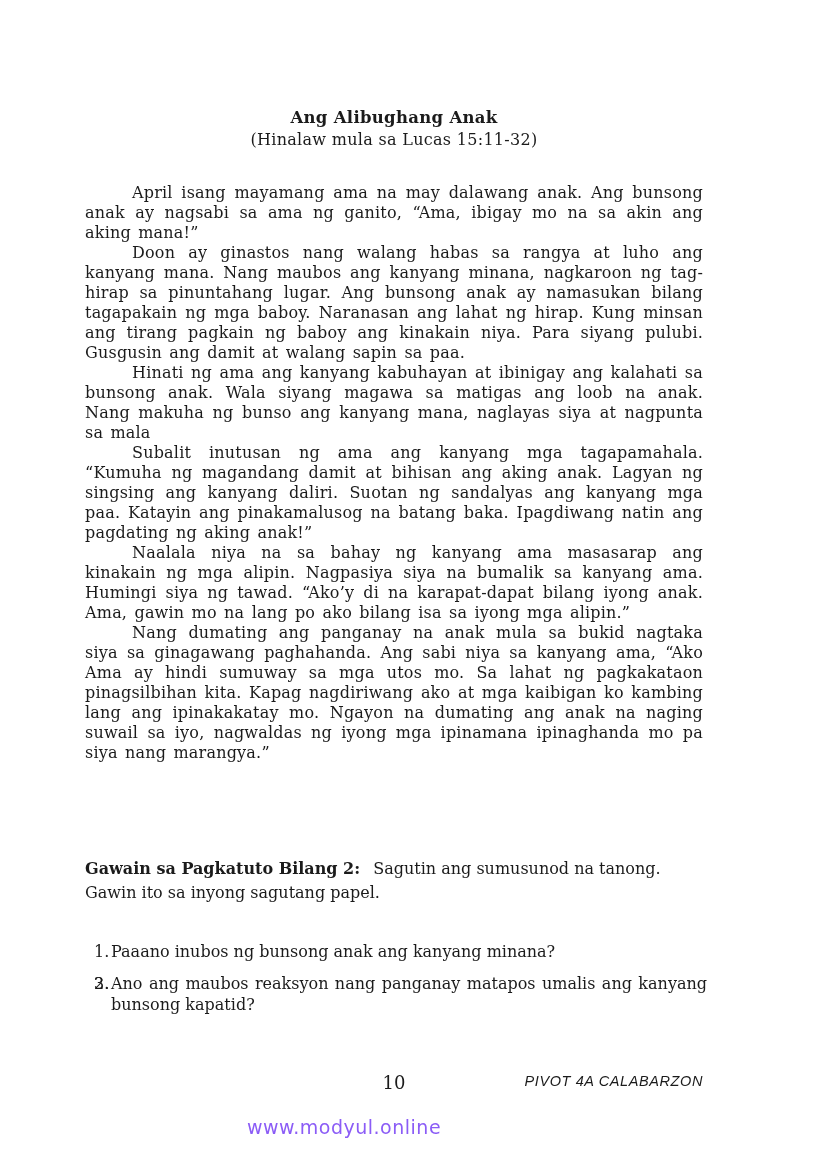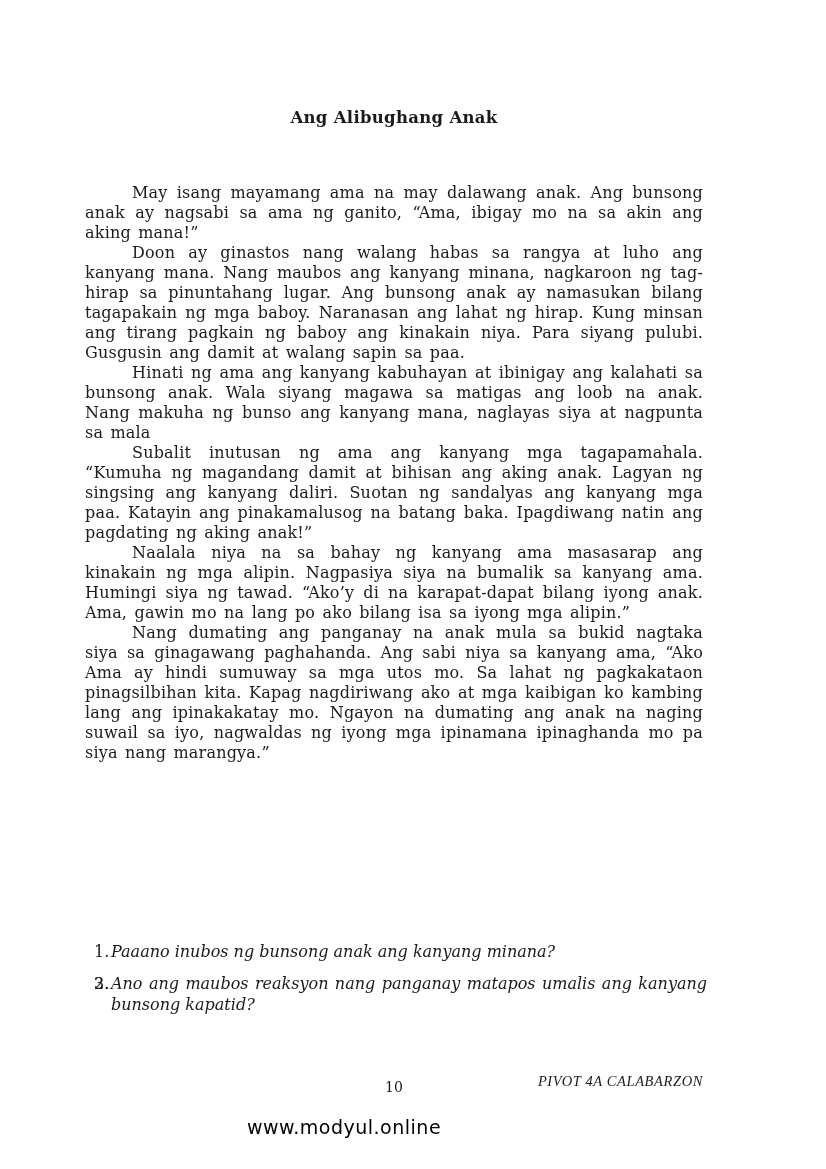--- a/index.html
+++ b/index.html
@@ -71,69 +71,76 @@
   .question {
     position: relative;
     padding-left: 26px;
     margin-bottom: 11px;
   }
   .qnum {
     position: absolute;
     left: 9px;
     top: 0;
   }
-  .qtext { white-space: pre-wrap; font-style: italic; }
+  .qtext { white-space: pre-wrap; }
   .page-number {
     position: absolute;
     left: 85px;
     top: 1072px;
     width: 618px;
     text-align: center;
-    font-size: 14px;
-    margin-top: 7px;
+    font-size: 18px;
   }
   .edition {
     position: absolute;
     right: 123px;
     top: 1073px;
-    font-family: Liberation Serif, serif;
+    font-family: Liberation Sans, sans-serif;
     font-style: italic;
     font-size: 14.5px;
     letter-spacing: 0.6px;
   }
   .watermark {
     position: absolute;
     left: 0;
     top: 1116px;
     width: 688px;
     text-align: center;
     font-family: "DejaVu Sans", "Liberation Sans", sans-serif;
     font-size: 19px;
-    color: #000000;
+    color: #8b5cf6;
     letter-spacing: 0.5px;
   }
 </style>
 </head>
 <body>
 
 <div class="page">
 
   <header class="heading">
     <div class="title">Ang Alibughang Anak</div>
+    <div class="subtitle">(Hinalaw mula sa Lucas 15:11-32)</div>
   </header>
 
   <main class="story">
-    <p>May isang mayamang ama na may dalawang anak. Ang bunsong anak ay  nagsabi sa ama ng ganito, “Ama, ibigay mo na sa akin ang aking mana!”</p>
+    <p>April isang mayamang ama na may dalawang anak. Ang bunsong anak ay  nagsabi sa ama ng ganito, “Ama, ibigay mo na sa akin ang aking mana!”</p>
     <p>Doon ay ginastos nang walang habas sa rangya at luho ang kanyang mana. Nang maubos ang kanyang minana, nagkaroon ng tag-hirap sa pinuntahang lugar. Ang bunsong anak ay namasukan bilang tagapakain ng mga baboy. Naranasan ang lahat ng hirap. Kung minsan ang tirang pagkain ng baboy ang kinakain niya. Para siyang pulubi. Gusgusin ang damit at walang sapin sa paa.</p>
     <p>Hinati ng ama ang kanyang kabuhayan at ibinigay ang kalahati sa bunsong anak. Wala siyang magawa sa matigas ang loob na anak. Nang makuha ng bunso ang kanyang mana, naglayas siya at nagpunta sa mala</p>
     <p>Subalit inutusan ng ama ang kanyang mga tagapamahala. “Kumuha ng magandang damit at bihisan ang aking anak. Lagyan ng singsing ang kanyang daliri. Suotan ng sandalyas ang kanyang mga paa. Katayin ang pinakamalusog na batang baka. Ipagdiwang natin ang pagdating ng aking anak!”</p>
     <p>Naalala niya na sa bahay ng kanyang ama masasarap ang kinakain ng mga alipin. Nagpasiya siya na bumalik sa kanyang ama. Humingi siya ng tawad. “Ako’y di na karapat-dapat bilang iyong anak. Ama, gawin mo na lang po ako bilang isa sa iyong mga alipin.”</p>
     <p>Nang dumating ang panganay na anak mula sa bukid nagtaka siya sa ginagawang paghahanda. Ang sabi niya sa kanyang ama, “Ako Ama ay hindi sumuway sa mga utos mo. Sa lahat ng pagkakataon pinagsilbihan kita. Kapag nagdiriwang ako at mga kaibigan ko kambing lang ang ipinakakatay mo. Ngayon na dumating ang anak na naging suwail sa iyo, nagwaldas ng iyong mga ipinamana ipinaghanda mo pa siya nang marangya.”</p>
   </main>
 
+  <section class="activity">
+    <p class="activity-lead">
+      <span class="activity-heading">Gawain sa Pagkatuto Bilang 2:</span>
+      <span class="activity-text">Sagutin ang sumusunod na tanong.</span>
+    </p>
+    <p class="activity-line2">Gawin ito sa inyong sagutang papel.</p>
+  </section>
 
   <ol class="questions">
     <li class="question">
       <span class="qnum">1.</span>
       <span class="qtext">Paaano inubos ng bunsong anak ang kanyang minana?</span>
     </li>
     <li class="question">
       <span class="qnum">2.</span>
     </li>
     <li class="question">

